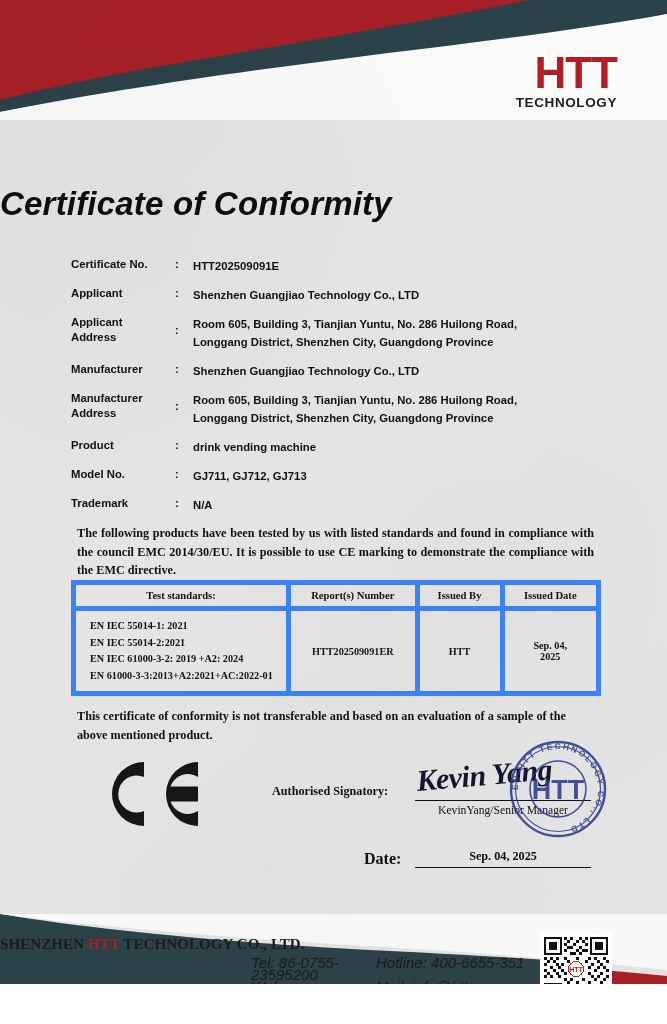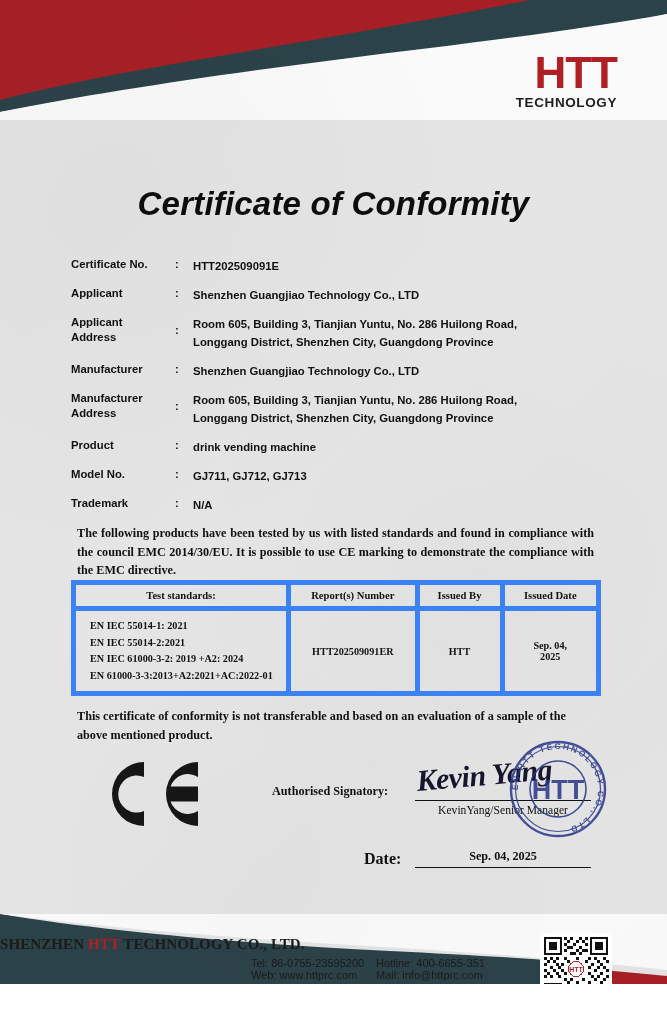--- a/index.html
+++ b/index.html
@@ -71,21 +71,21 @@
     color: #1d1d1d;
     margin-top: 1px;
   }
 
   
   #cert-title {
     position: absolute;
     top: 185px;
     left: 0;
     width: 667px;
-    text-align: center;
+    text-align: left;
     font-family: "Liberation Sans", sans-serif;
     font-style: italic;
     font-weight: bold;
     font-size: 33px;
     letter-spacing: 0.2px;
     color: #0d0d0d;
     z-index: 4;
   }
 
   
@@ -296,24 +296,25 @@
     color: #1a1a1a;
     z-index: 4;
   }
   #footer-company .red { color: #b01f24; }
   #footer-contact {
     position: absolute;
     left: 251px;
     top: 957px;
     width: 300px;
     font-family: "Liberation Sans", sans-serif;
-    font-size: 11px;
+    font-size: 15px;
     line-height: 12px;
     color: #1a1a1a;
     z-index: 4;
+    font-style: italic;
   }
   .contact-line { display: flex; }
   .contact-left { width: 125px; flex: 0 0 125px; }
   .contact-right { flex: 1 1 auto; }
   #footer-address {
     position: absolute;
     left: 245px;
     top: 984px;
     width: 300px;
     font-family: "Liberation Sans", sans-serif;

